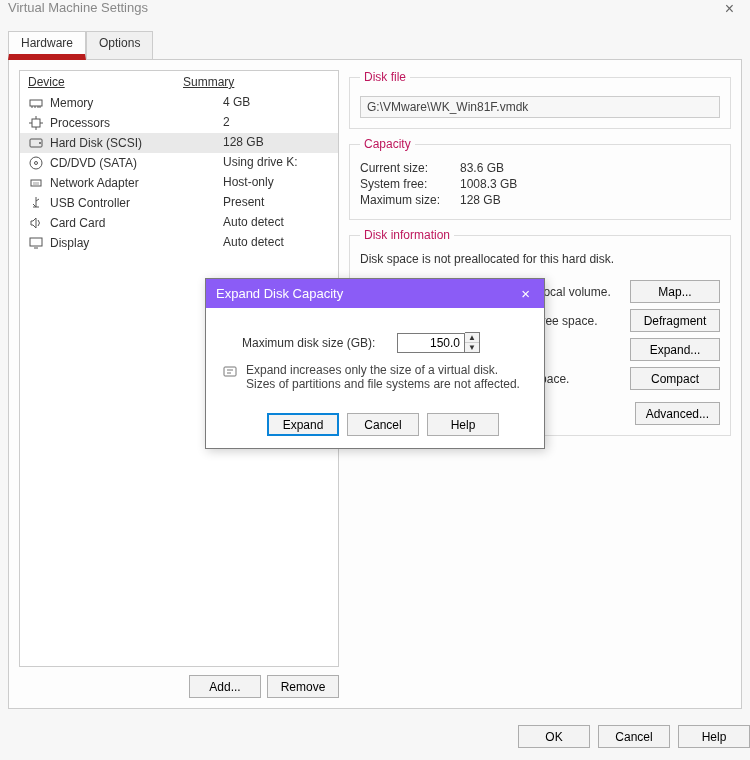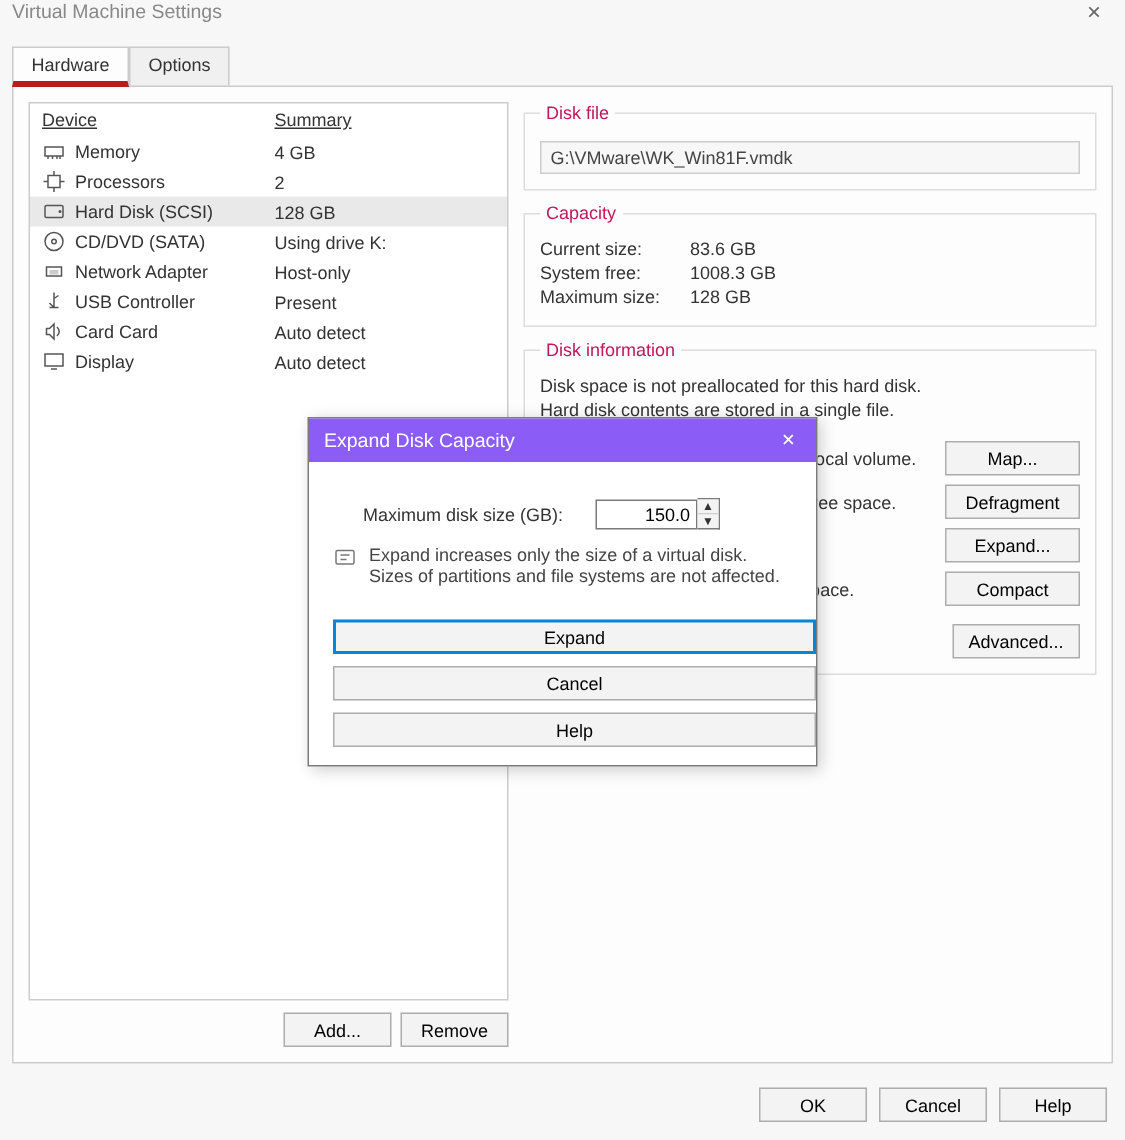--- a/index.html
+++ b/index.html
@@ -38,21 +38,21 @@
   .tab {
     padding: 4px 12px;
     border: 1px solid #ccc;
     background: #f0f0f0;
     position: relative;
     top: 1px;
     cursor: default;
   }
   .tab.active {
     background: #fdfdfd;
-    border-bottom: 4px solid #b91c1c;
+    border-bottom: 6px solid #b91c1c;
     z-index: 2;
   }
   .tabcontent {
     flex: 1;
     margin: 0 8px 8px 8px;
     border: 1px solid #ccc;
     background: #fdfdfd;
     display: flex;
     padding: 10px;
     gap: 10px;
@@ -72,23 +72,24 @@
   .devicelist .head {
     display: flex;
     padding: 4px 8px;
     font-weight: normal;
     color: #333;
     text-decoration: underline;
   }
   .devicelist .head .c1 { width: 155px; }
   .devicelist .row {
     display: flex;
-    align-items: flex-end;
+    align-items: flex-start;
     padding: 2px 8px;
     cursor: default;
+    gap: 40px;
   }
   .devicelist .row .c1 { width: 155px; display: flex; align-items: center; gap: 6px; }
   .devicelist .row .c2 { flex: 1; }
   .devicelist .row.selected { background: #e9e9e9; }
   .icon {
     width: 16px; height: 16px; display: inline-flex;
     align-items: center; justify-content: center;
     color: #555;
   }
   .leftbtns {
@@ -138,21 +139,21 @@
     gap: 10px;
     margin: 6px 0;
   }
   .util-row .desc { flex: 1; }
   .util-row button.win { width: 90px; }
   .adv-row { display: flex; justify-content: flex-end; margin-top: 12px; }
   .bottombar {
     display: flex;
     justify-content: flex-end;
     gap: 8px;
-    padding: 8px 12px 12px 0;
+    padding: 8px 0 12px 0;
     background: #f7f7f7;
   }
   
   .modal {
     position: absolute;
     left: 205px;
     top: 278px;
     width: 340px;
     background: #fff;
     border: 1px solid #7a7a7a;
@@ -200,21 +201,20 @@
     cursor: default;
   }
   .spinner .sp:first-child { border-bottom: 1px solid #ccc; }
   .modal .note { display: flex; gap: 8px; margin: 10px 0 6px 0; color: #444; }
   .modal .note .nicon { width: 16px; height: 16px; flex-shrink: 0; display: inline-flex; align-items:center; justify-content:center; color:#777; }
   .modal .m-btns {
     display: flex;
     justify-content: center;
     gap: 8px;
     padding: 6px 0 12px 16px;
-    flex-direction: column;
   }
   .modal button.primary {
     border: 2px solid #0a84d8;
   }
   svg { width: 16px; height: 16px; }
 </style>
 </head>
 <body>
 
 <div class="window">
@@ -365,21 +365,20 @@
       <fieldset class="group">
         <legend>Capacity</legend>
         <div class="kv"><span class="k">Current size:</span><span>83.6 GB</span></div>
         <div class="kv"><span class="k">System free:</span><span>1008.3 GB</span></div>
         <div class="kv"><span class="k">Maximum size:</span><span>128 GB</span></div>
       </fieldset>
 
       <fieldset class="group">
         <legend>Disk information</legend>
         <div style="margin:2px 0;">Disk space is not preallocated for this hard disk.</div>
-        <div style="margin:2px 0;">Hard disk contents are stored in a single file.</div>
 
         <div class="util-row" style="margin-top:14px;">
           <div class="desc">Map this virtual machine disk to a local volume.</div>
           <button class="win">Map...</button>
         </div>
         <div class="util-row">
           <div class="desc">Defragment files and consolidate free space.</div>
           <button class="win">Defragment</button>
         </div>
         <div class="util-row">

